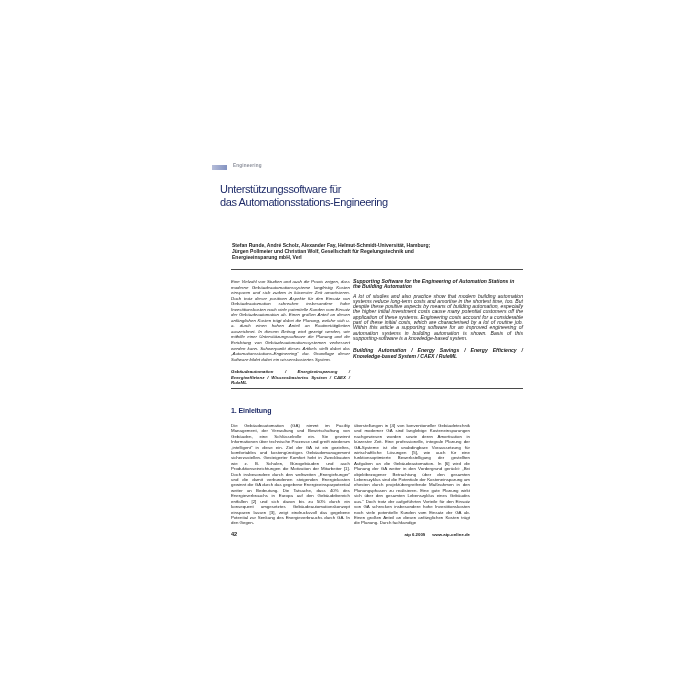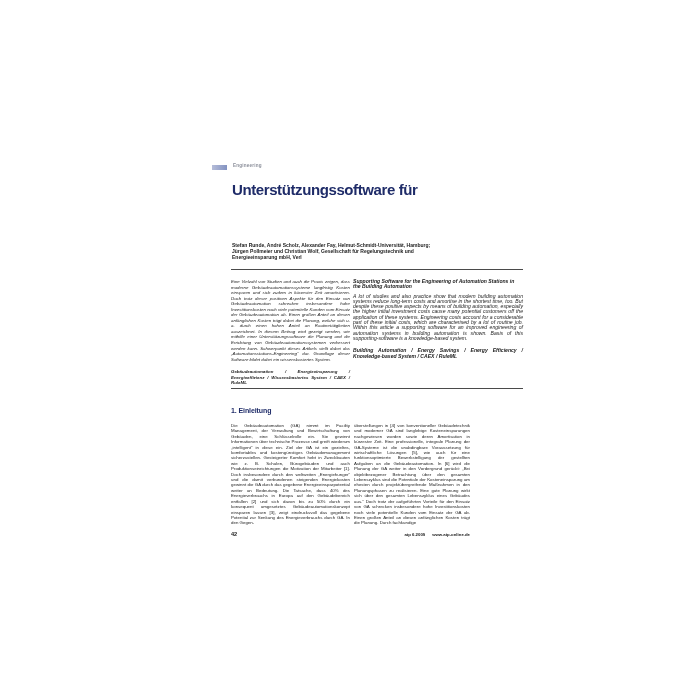--- a/index.html
+++ b/index.html
@@ -10,22 +10,22 @@
   .page{position:absolute;inset:0;background:#ffffff;}
 
   
   .cat-row{position:absolute;left:212px;top:163px;height:8px;}
   .cat-bar{position:absolute;left:0;top:2px;width:15px;height:5px;
     background:linear-gradient(to right,#b6bdd9 0%,#9aa6cc 55%,#8392c1 100%);}
   .cat-label{position:absolute;left:21px;top:0;font-size:4.6px;font-weight:700;
     color:#8b8f9a;letter-spacing:.2px;white-space:nowrap;}
 
   
-  .title{position:absolute;left:232px;top:183px;width:300px;
-    color:#1e2b68;font-weight:700;font-size:15px;line-height:13.4px;
+  .title{position:absolute;left:220px;top:183px;width:300px;
+    color:#1e2b68;font-weight:400;font-size:11px;line-height:13.4px;
     letter-spacing:-0.4px;}
 
   
   .authors{position:absolute;left:232px;top:242px;width:260px;
     font-size:5px;line-height:6px;font-weight:700;color:#222;}
 
   
   .rule{position:absolute;left:231px;width:292px;height:1px;background:#4a4a4a;}
   .rule-1{top:269px;}
   .rule-2{top:388px;}
@@ -61,20 +61,21 @@
 
 <div class="page">
 
   <div class="cat-row">
     <span class="cat-bar"></span>
     <span class="cat-label">Engineering</span>
   </div>
 
   <div class="title">
     <div>Unterstützungssoftware für</div>
+    <div>das Automationsstations-Engineering</div>
   </div>
 
   <div class="authors">
     <div>Stefan Runde, André Scholz, Alexander Fay, Helmut-Schmidt-Universität, Hamburg;</div>
     <div>Jürgen Pollmeier und Christian Wolf, Gesellschaft für Regelungstechnik und</div>
     <div>Energieeinsparung mbH, Verl</div>
   </div>
 
   <div class="rule rule-1"></div>
 

